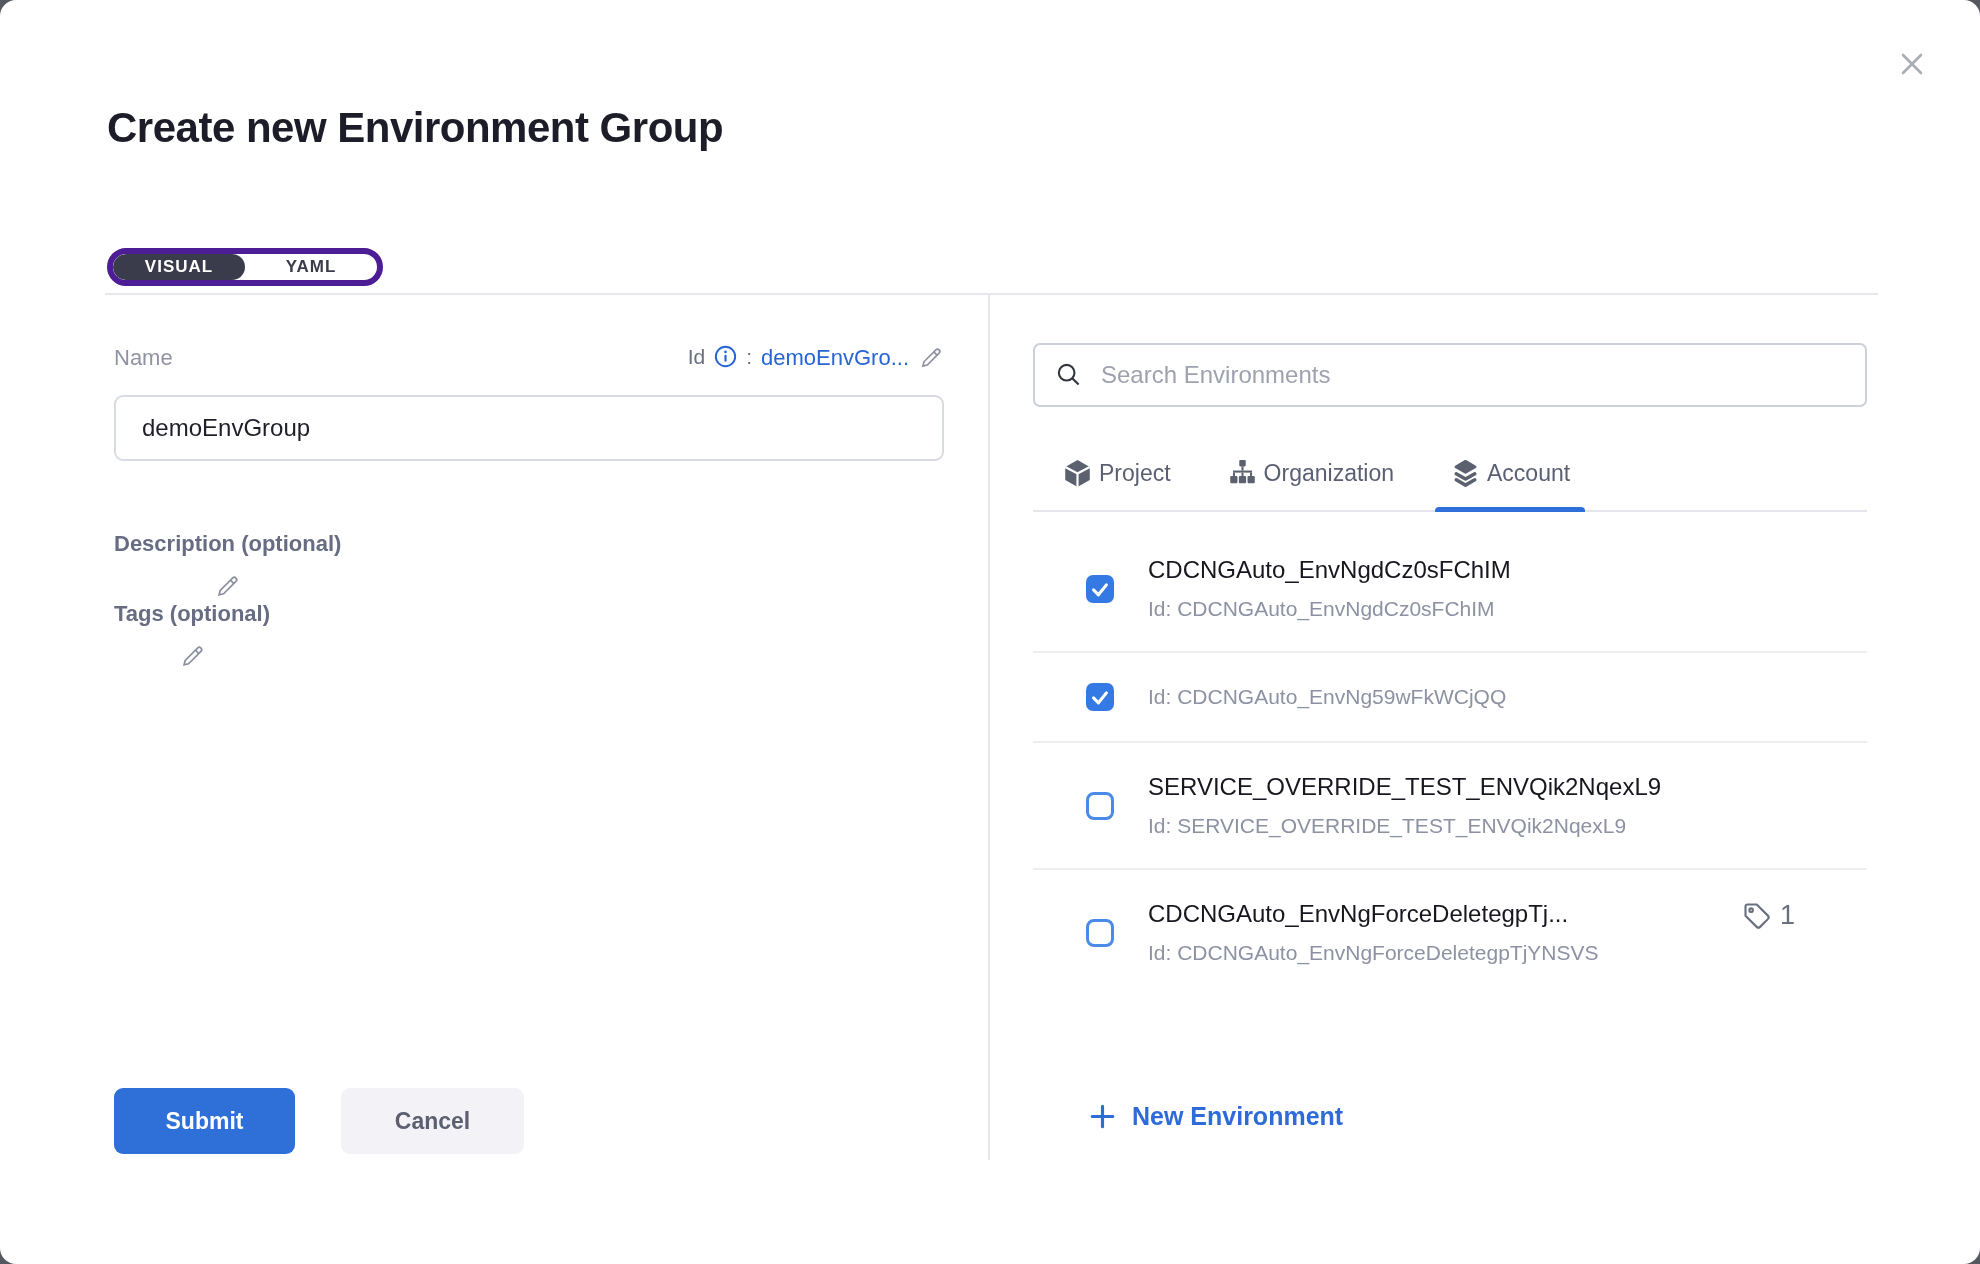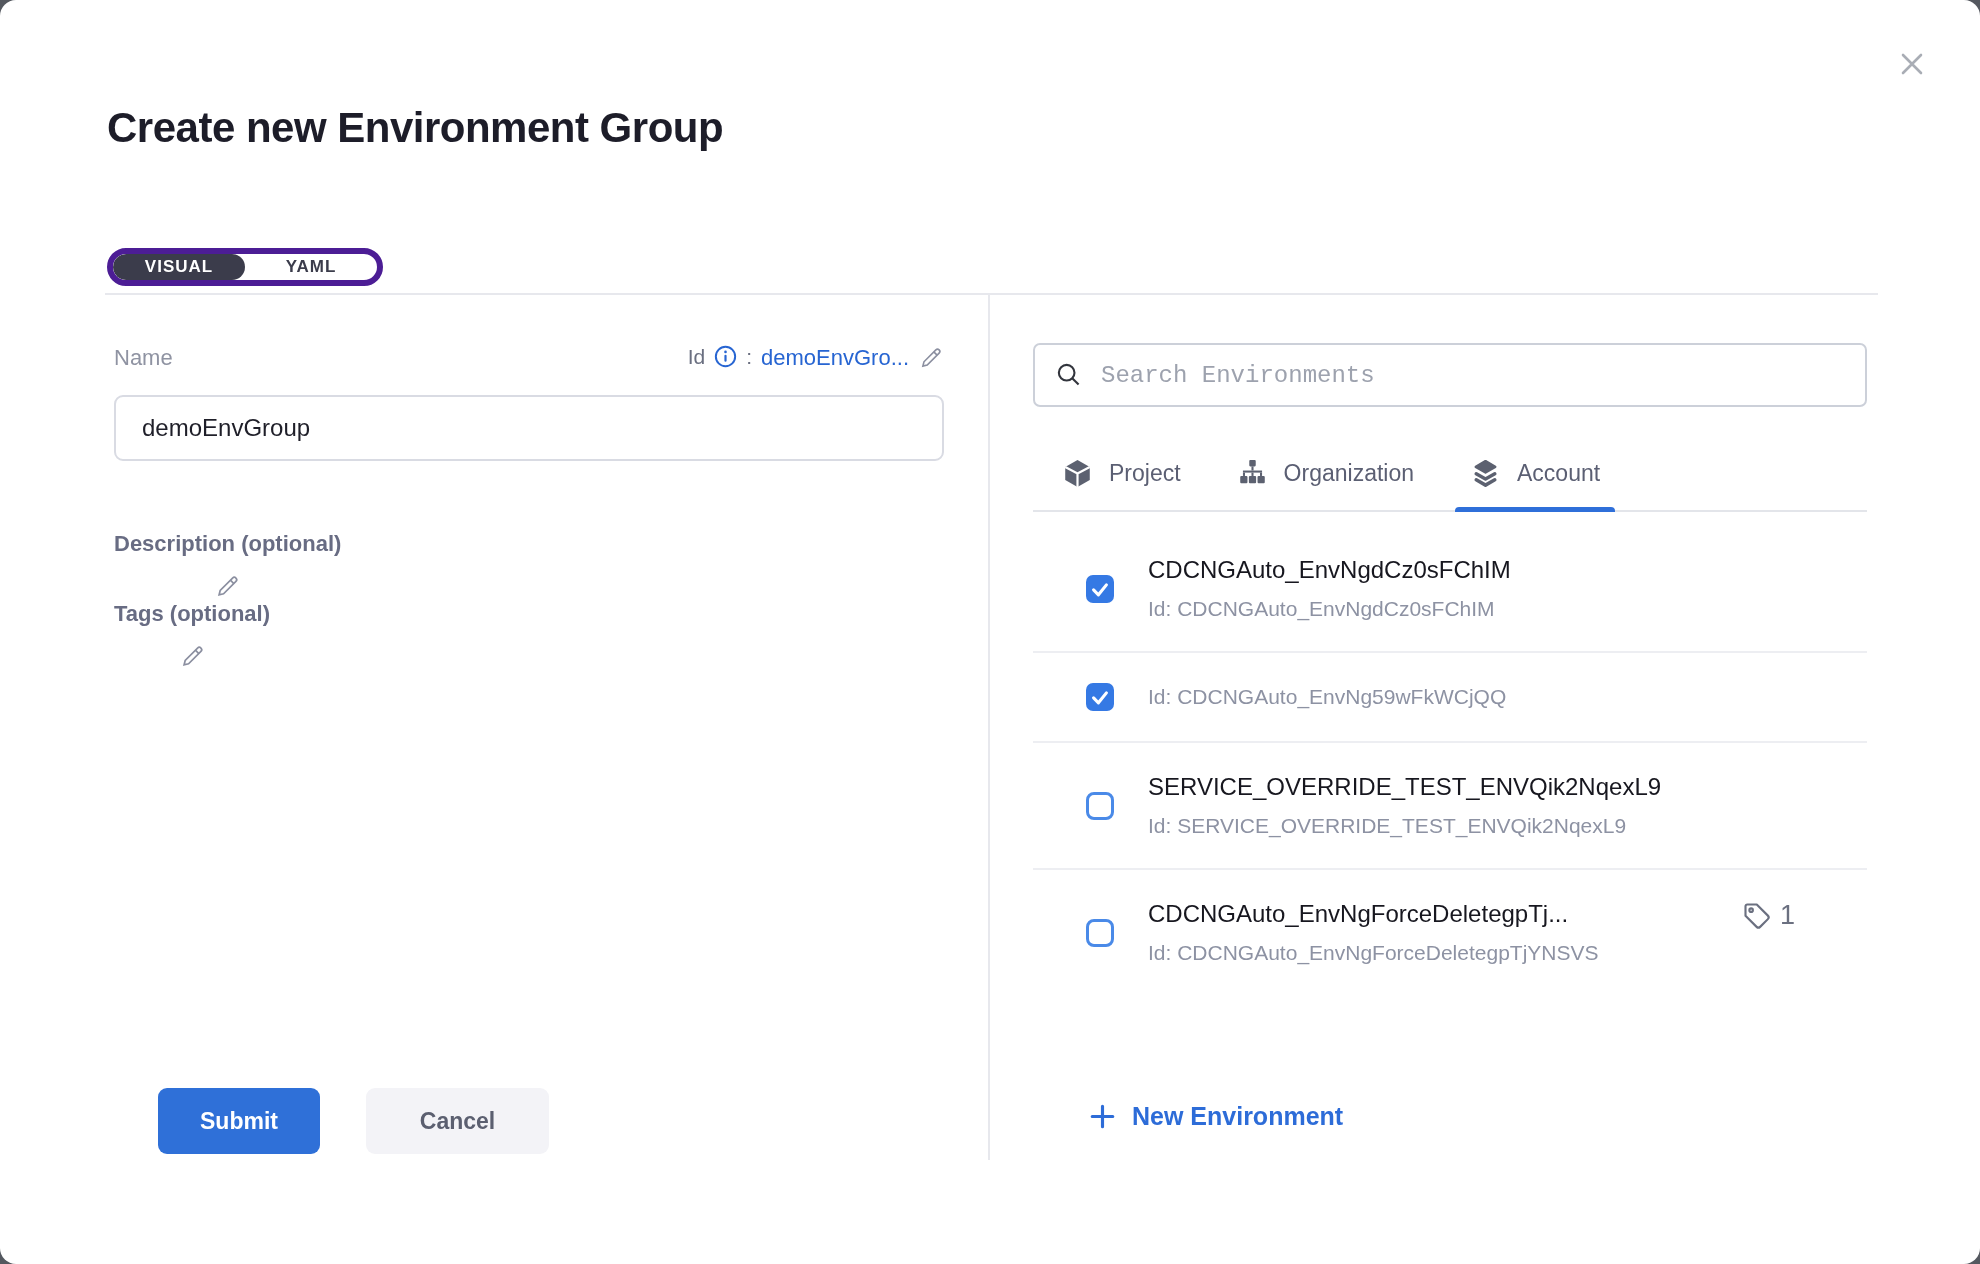--- a/index.html
+++ b/index.html
@@ -40,34 +40,34 @@
     font-family:"Liberation Sans", sans-serif; outline:none; }
 
   .opt-row { position:absolute; left:114px; display:flex; align-items:center; gap:16px;flex-direction:column; }
   .opt-row.desc { top:531px; }
   .opt-row.tags { top:601px; }
   .opt-label { font-size:22px; font-weight:700; color:#686c83; }
 
   .actions { position:absolute; left:114px; top:1088px; display:flex; gap:46px; }
   .btn { height:66px; border:none; border-radius:9px; font-size:23px; font-weight:700;
     font-family:"Liberation Sans", sans-serif; cursor:pointer; }
-  .btn-submit { width:162px; background:#2f70d8; color:#ffffff;margin-left:44px; }
+  .btn-submit { width:181px; background:#2f70d8; color:#ffffff; }
   .btn-cancel { width:183px; background:#f3f3f7; color:#5b5f70; }
 
   
   .search-box { position:absolute; left:1033px; top:343px; width:834px; height:64px;
     border:2px solid #ccd0d9; border-radius:7px; display:flex; align-items:center;
     padding:0 20px; gap:16px; background:#fff; }
   .search-box input { flex:1; border:none; outline:none; font-size:24px; color:#1f1f29;
-    font-family:Liberation Mono, monospace; }
+    font-family:Liberation Sans, sans-serif; }
   .search-box input::placeholder { color:#9da2ae; }
 
   .tabs { position:absolute; left:1033px; top:436px; width:834px; height:76px;
     display:flex; padding-left:14px; border-bottom:2px solid #e3e5ea; }
-  .tab { display:flex; align-items:center; gap:16px; padding:0 15px; margin-right:26px;
+  .tab { display:flex; align-items:center; gap:6px; padding:0 15px; margin-right:26px;
     font-size:23px; color:#5b5f73; position:relative; cursor:pointer; }
   .tab.selected::after { content:""; position:absolute; left:0; right:0; bottom:-2px;
     height:5px; background:#2f6fd9; border-radius:4px 4px 0 0; }
 
   .env-list { position:absolute; left:1033px; top:512px; width:834px; height:536px; overflow:hidden; }
   .env-row { display:flex; align-items:center; padding:30px 0 30px 53px; gap:34px;
     border-bottom:2px solid #edeef2; }
   .env-row:first-child { padding-top:44px; }
   .env-row:last-child { border-bottom:none; }
   .env-checkbox { width:28px; height:28px; flex:0 0 28px; border-radius:7px; cursor:pointer;

